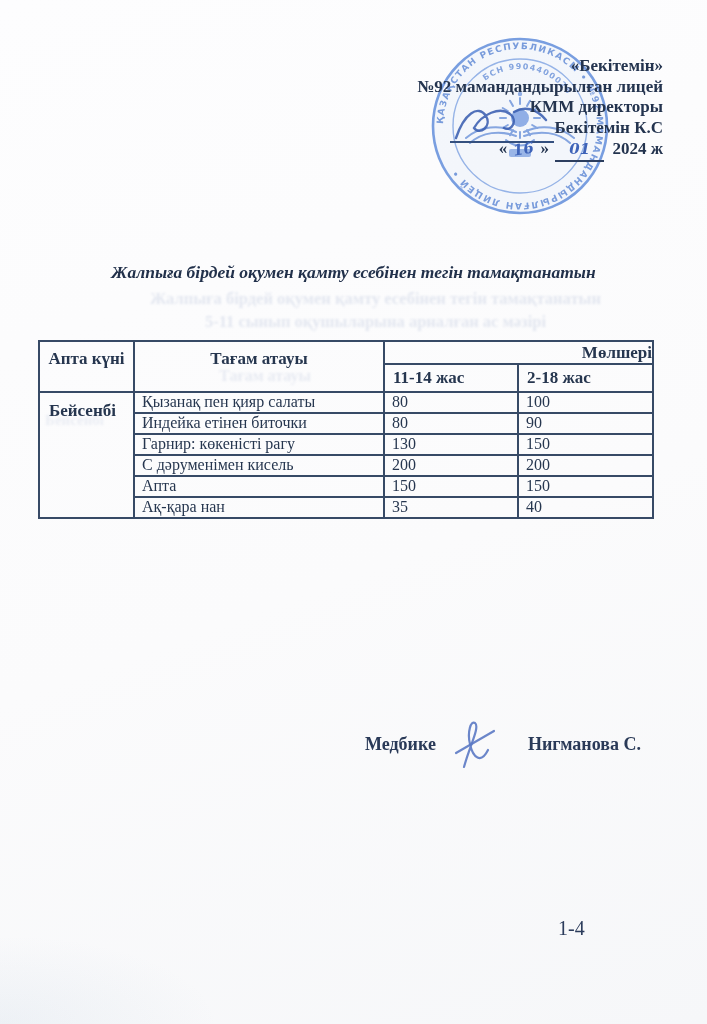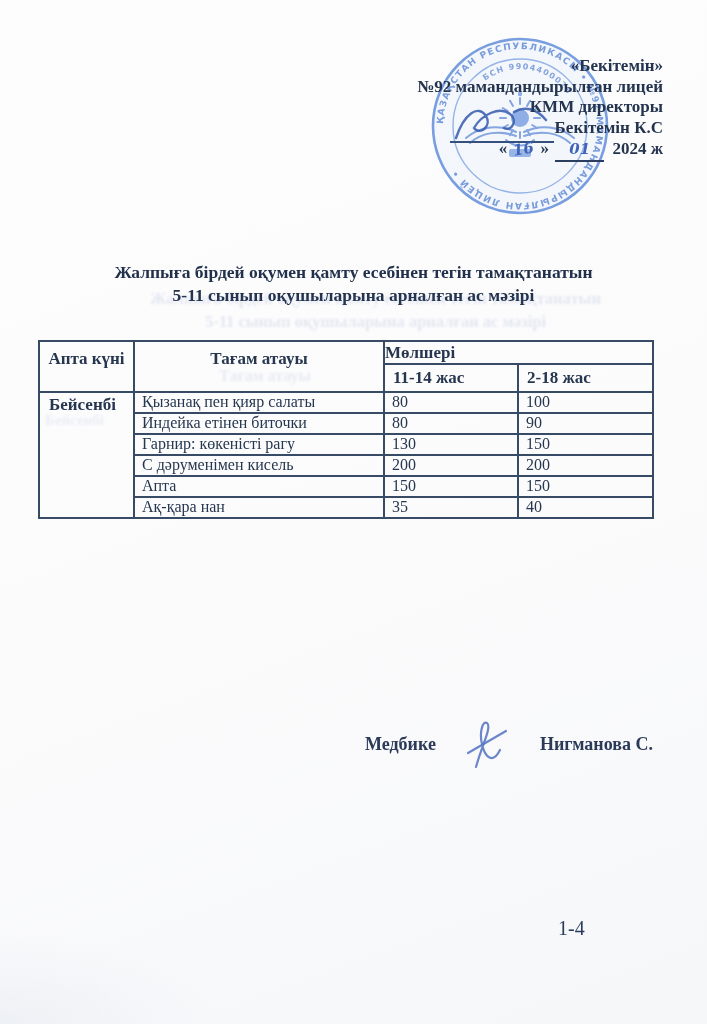--- a/index.html
+++ b/index.html
@@ -31,50 +31,50 @@
   }
   .hand.day{transform:rotate(-10deg);margin:0 2px;}
   .hand.month{
     border-bottom:2px solid #2c3e5f;padding:0 14px 0 14px;margin:0 4px 0 2px;
   }
   .sig-director{position:absolute;left:446px;top:100px;}
 
   
   .title{
     position:absolute;left:0;right:0;top:261px;text-align:center;
-    font-weight:bold;font-size:17.5px;line-height:23px;color:#22314b;
+    font-weight:bold;font-size:17.5px;line-height:23px;color:#22314b;font-style:italic;
   }
   .ghost{
     position:absolute;text-align:center;font-weight:bold;color:#5670a8;
     filter:blur(1.3px);pointer-events:none;
   }
   .ghost-title{left:0;right:0;top:287px;font-size:16.5px;line-height:23px;opacity:0.15;transform:translateX(22px);}
   .ghost-header{left:150px;top:367px;width:230px;font-size:16px;opacity:0.12;}
   .ghost-day{left:45px;top:412px;width:90px;font-size:15px;opacity:0.10;text-align:left;}
 
   
   table.menu{
     position:absolute;left:38px;top:340px;width:614px;
     border-collapse:collapse;table-layout:fixed;
     font-size:16px;color:#26364f;
   }
   .menu th,.menu td{border:2px solid #374a66;overflow:hidden;white-space:nowrap;margin-top:36px;}
   .menu th{font-size:17px;font-weight:bold;padding:0;}
-  .menu .h-amount{height:21px;text-align:left;}
+  .menu .h-amount{height:21px;text-align:right;}
   .menu .h-span{text-align:center;vertical-align:top;padding-top:7px;}
   .menu .h-age{height:26px;text-align:left;padding-left:8px;vertical-align:middle;border-radius:12px;}
   .menu td{height:19px;padding:0 4px 0 7px;text-align:left;vertical-align:middle;line-height:1.05;}
-  .menu td.day{font-weight:bold;font-size:17px;vertical-align:top;padding-top:3px;padding-left:9px;border-radius:20px;}
+  .menu td.day{font-weight:bold;font-size:17px;vertical-align:top;padding-top:9px;padding-left:9px;border-radius:20px;}
 
   
   .footer{
     position:absolute;left:365px;top:717px;display:flex;align-items:center;
     font-weight:bold;font-size:18px;color:#2a3a58;
   }
-  .footer .role{margin-right:20px;text-align:center;}
+  .footer .role{margin-right:8px;text-align:center;}
   .footer .nurse{margin-left:26px;}
   .pagenum{position:absolute;left:558px;top:917px;font-size:20px;color:#2c3c5c;}
 </style>
 </head>
 <body>
 
 <div class="page">
 
   <svg class="stamp" width="180" height="180" viewBox="0 0 180 180">
     <defs>
@@ -124,21 +124,20 @@
       <span>«</span>
       <span class="hand day">16</span>
       <span>»</span>
       <span class="hand month">01</span>
       <span>2024 ж</span>
     </div>
   </div>
 
   <div class="title">
     <div>Жалпыға бірдей оқумен қамту есебінен тегін тамақтанатын</div>
-    <div>5-11 сынып оқушыларына арналған ас мәзірі</div>
   </div>
 
   <div class="ghost ghost-title">
     <div>Жалпыға бірдей оқумен қамту есебінен тегін тамақтанатын</div>
     <div>5-11 сынып оқушыларына арналған ас мәзірі</div>
   </div>
   <div class="ghost ghost-header">Тағам атауы</div>
   <div class="ghost ghost-day">Бейсенбі</div>
 
   <table class="menu">

